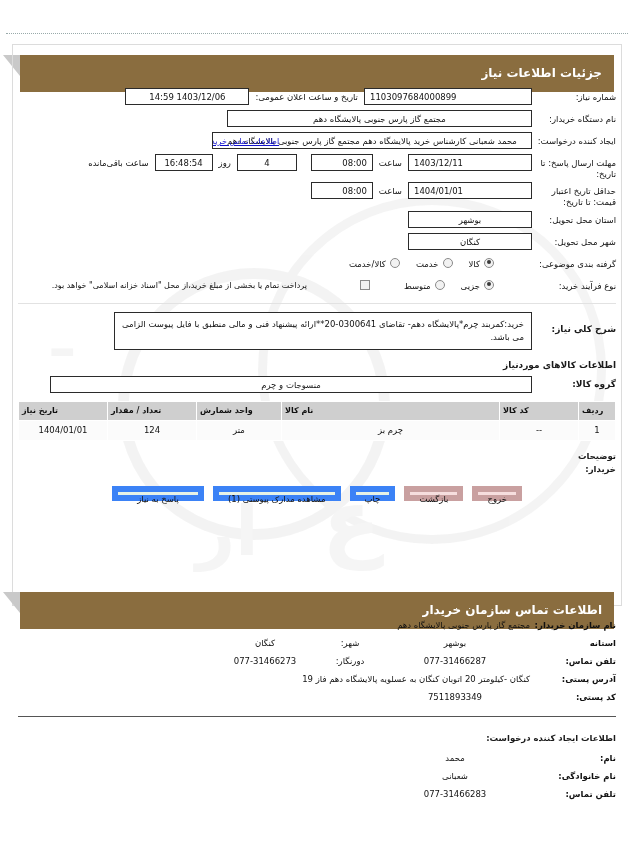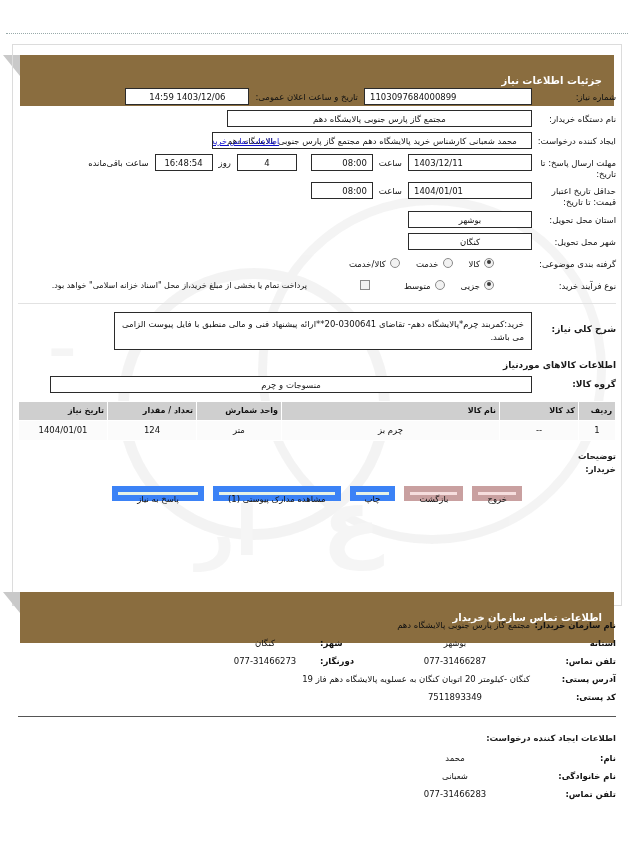--- a/index.html
+++ b/index.html
@@ -35,23 +35,23 @@
     position:absolute;top:33px;left:6px;right:6px;
     border-top:1px dotted #9aa;height:0;
   }
   .outer-box{
     position:absolute;top:44px;left:12px;right:12px;
     border:1px solid #dcdcdc;background:transparent;
     height:560px;
   }
   .band{
     background:#8a6d3f;color:#ffffff;
-    font-weight:bold;font-size:10px;
+    font-weight:bold;font-size:12px;
     height:21px;line-height:21px;
-    padding:15px 12px;
+    padding:8px 12px;
     text-align:right;
     position:relative;
   }
   .band::after{
     content:"";position:absolute;left:-17px;top:0;
     border-top:21px solid #c9c9c9;
     border-left:17px solid transparent;
     width:0;height:0;
   }
   .band-wrap{position:absolute;left:20px;right:20px;}
@@ -135,21 +135,21 @@
   .grp-row{display:flex;align-items:center;margin-bottom:8px;}
   .grp-lbl{width:84px;flex:0 0 84px;font-weight:bold;font-size:9px;text-align:right;}
   .grp-fld{border:1px solid #2b2b2b;background:#fff;width:482px;height:17px;line-height:17px;text-align:center;font-size:8.5px;box-sizing:border-box;}
   table.goods{
     border-collapse:collapse;width:100%;
     font-size:8.5px;margin-bottom:7px;
   }
   table.goods th{
     background:#cfcfcf;color:#111;font-weight:bold;
     border:1px solid #ffffff;
-    height:16px;padding:1px 3px;text-align:right;font-size:8px;
+    height:16px;padding:1px 3px;text-align:left;font-size:8px;
   }
   table.goods td{
     background:#fbfbfb;border:1px solid #ffffff;
     height:17px;padding:1px 3px;text-align:center;color:#111;
   }
   .cmt-row{display:flex;align-items:flex-start;}
   .cmt-lbl{width:60px;flex:0 0 60px;font-weight:bold;font-size:8.5px;text-align:right;line-height:1.5;padding-top:2px;}
   .cmt-box{
     border:1px solid #2b2b2b;background:#fff;
     flex:1;padding:4px 6px;box-sizing:border-box;
@@ -170,21 +170,21 @@
   .btn.w-resp2{min-width:92px;}
   .btn.w-att{min-width:126px;}
   
   .contact{
     position:absolute;top:620px;left:18px;right:18px;
     font-size:8.5px;
   }
   .c-row{display:flex;margin-bottom:8px;align-items:baseline;}
   .c-lbl{width:86px;flex:0 0 86px;font-weight:bold;text-align:right;color:#111;}
   .c-val{width:150px;flex:0 0 150px;text-align:center;color:#111;}
-  .c-lbl2{width:60px;flex:0 0 60px;font-weight:bold;text-align:left;color:#111;}
+  .c-lbl2{width:60px;flex:0 0 60px;font-weight:normal;text-align:center;color:#111;}
   .c-val2{width:110px;flex:0 0 110px;text-align:center;color:#111;}
   .c-val-wide{width:330px;flex:0 0 330px;text-align:center;color:#111;}
   .divider{border:0;border-top:1.5px solid #555;margin:14px 0 16px 0;}
   .sec-lbl{font-weight:bold;font-size:8.5px;margin-bottom:10px;text-align:right;}
 </style>
 </head>
 <body>
 
 <div class="watermark">
   <div class="wm-circle" style="left:118px;top:268px;width:250px;height:250px;"></div>

